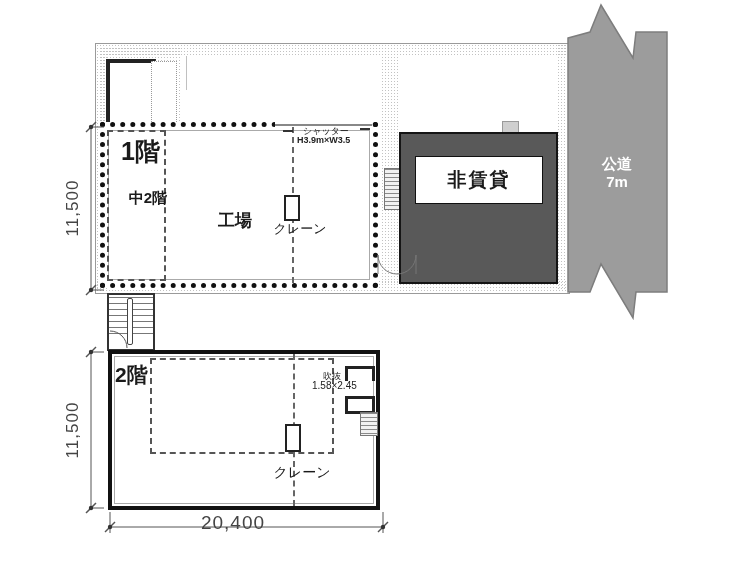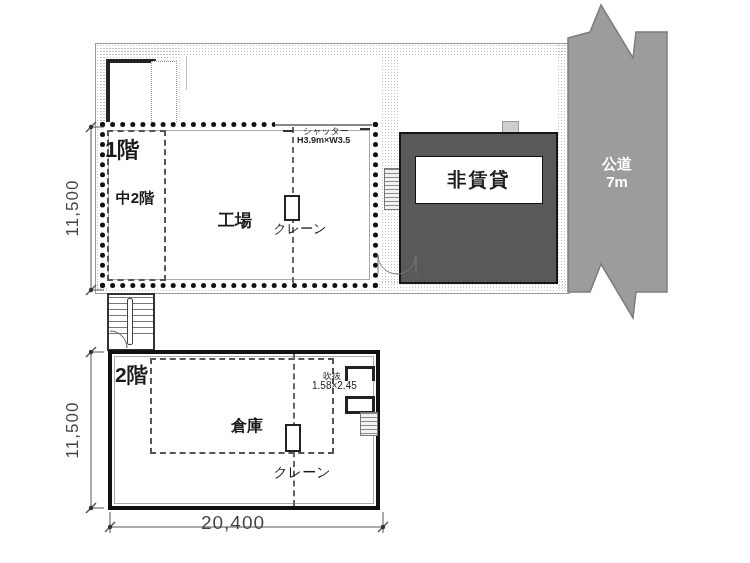--- a/index.html
+++ b/index.html
@@ -50,22 +50,22 @@
 
   <div class="wall-box" style="left:100px;top:122px;width:268px;height:156px;border:5px dotted #111;">
 
     <div class="abs" style="left:3px;top:3px;width:260px;height:148px;border:1px solid #aaa;"></div>
 
     <div class="abs" style="left:170px;top:-6px;width:97px;height:7px;background:#fff;"></div>
     <div class="abs" style="left:170px;top:-3px;width:97px;height:2px;background:#888;"></div>
 
     <div class="abs" style="left:2px;top:3px;width:55px;height:147px;border:2px dashed #555;"></div>
 
-    <div class="label bold" style="left:0;top:8px;font-size:22px;text-align:center;">1階</div>
-    <div class="label bold center" style="left:-2px;top:62px;width:64px;font-size:15px;">中2階</div>
+    <div class="label bold" style="left:16px;top:8px;font-size:25px;text-align:center;">1階</div>
+    <div class="label bold center" style="left:-2px;top:62px;width:64px;font-size:15px;text-align:right;">中2階</div>
     <div class="label bold center" style="left:85px;top:62px;width:90px;font-size:17px;margin-top:20px;">工場</div>
 
     <div class="dash-v" style="left:187px;top:0;height:156px;"></div>
     <div class="abs" style="left:179px;top:68px;width:12px;height:22px;border:2px solid #222;background:#fff;"></div>
     <div class="label center" style="left:150px;top:93px;width:90px;font-size:13px;">クレーン</div>
 
     <div class="label" style="left:198px;top:-2px;font-size:9px;color:#222;">シャッター</div>
     <div class="label" style="left:192px;top:8px;font-size:9px;color:#222;font-weight:bold;">H3.9m×W3.5</div>
     <div class="abs" style="left:178px;top:3px;width:10px;height:2px;background:#333;"></div>
     <div class="abs" style="left:255px;top:1px;width:10px;height:2px;background:#333;"></div>
@@ -83,21 +83,20 @@
   <div class="wall-box" style="left:107px;top:293px;width:44px;height:54px;border:2px solid #333;">
     <div class="treads" style="left:0;top:2px;width:44px;height:42px;"></div>
     <div class="abs" style="left:18px;top:3px;width:4px;height:45px;background:#fff;border:1px solid #444;border-radius:2px;"></div>
   </div>
 
   <div class="wall-box" style="left:108px;top:350px;width:264px;height:152px;border:4px solid #111;">
     <div class="abs" style="left:2px;top:2px;width:258px;height:146px;border:1px solid #aaa;"></div>
     <div class="label bold" style="left:3px;top:7px;font-size:21px;">2階</div>
 
     <div class="abs" style="left:38px;top:4px;width:180px;height:92px;border:2px dashed #555;"></div>
-    <div class="label bold center" style="left:90px;top:62px;width:90px;font-size:16px;">倉庫</div>
 
     <div class="dash-v" style="left:181px;top:0;height:152px;"></div>
     <div class="abs" style="left:173px;top:70px;width:12px;height:24px;border:2px solid #222;background:#fff;"></div>
     <div class="label center" style="left:145px;top:110px;width:90px;font-size:14px;">クレーン</div>
 
     <div class="label" style="left:203px;top:16px;font-size:9px;color:#222;margin-left:8px;">吹抜</div>
     <div class="label" style="left:200px;top:26px;font-size:10px;color:#222;">1.58×2.45</div>
     <div class="abs" style="left:233px;top:12px;width:24px;height:12px;border:3px solid #222;border-bottom:none;"></div>
     <div class="abs" style="left:233px;top:42px;width:24px;height:12px;border:3px solid #222;"></div>
 

